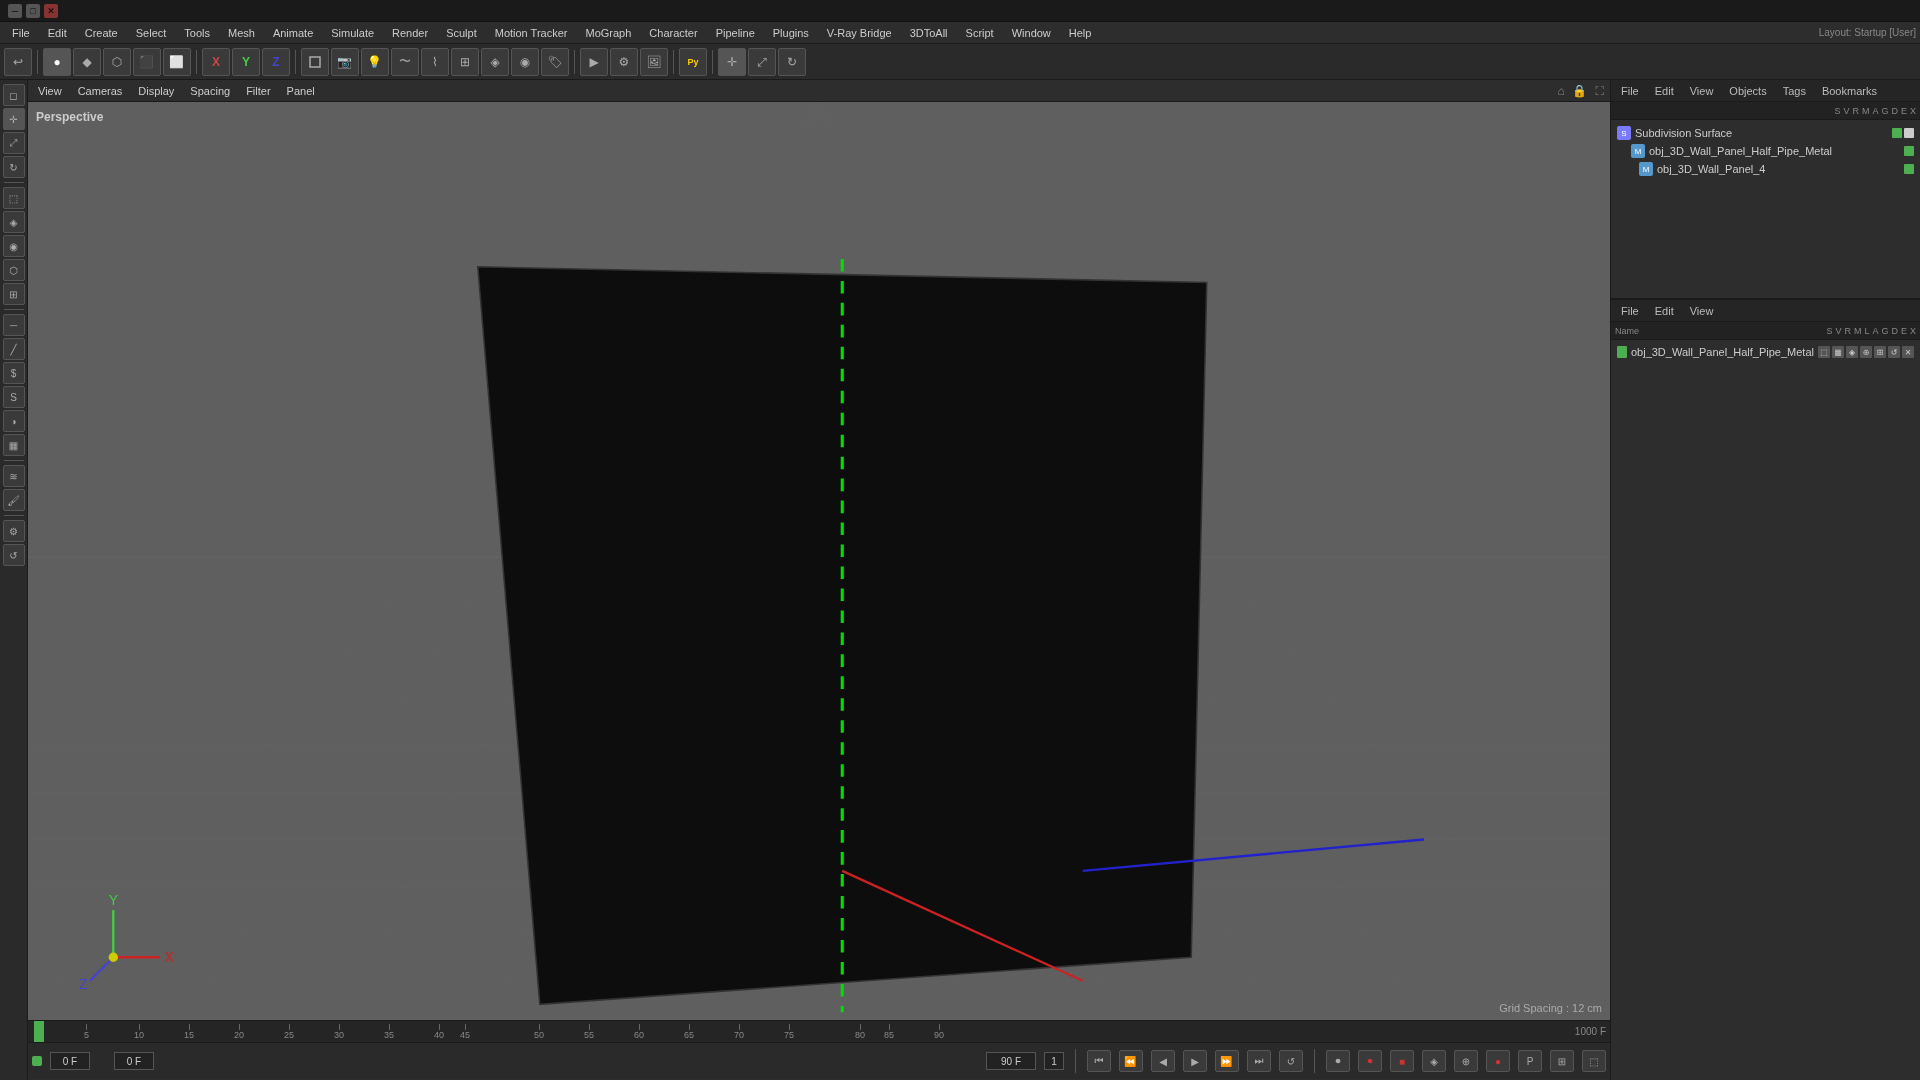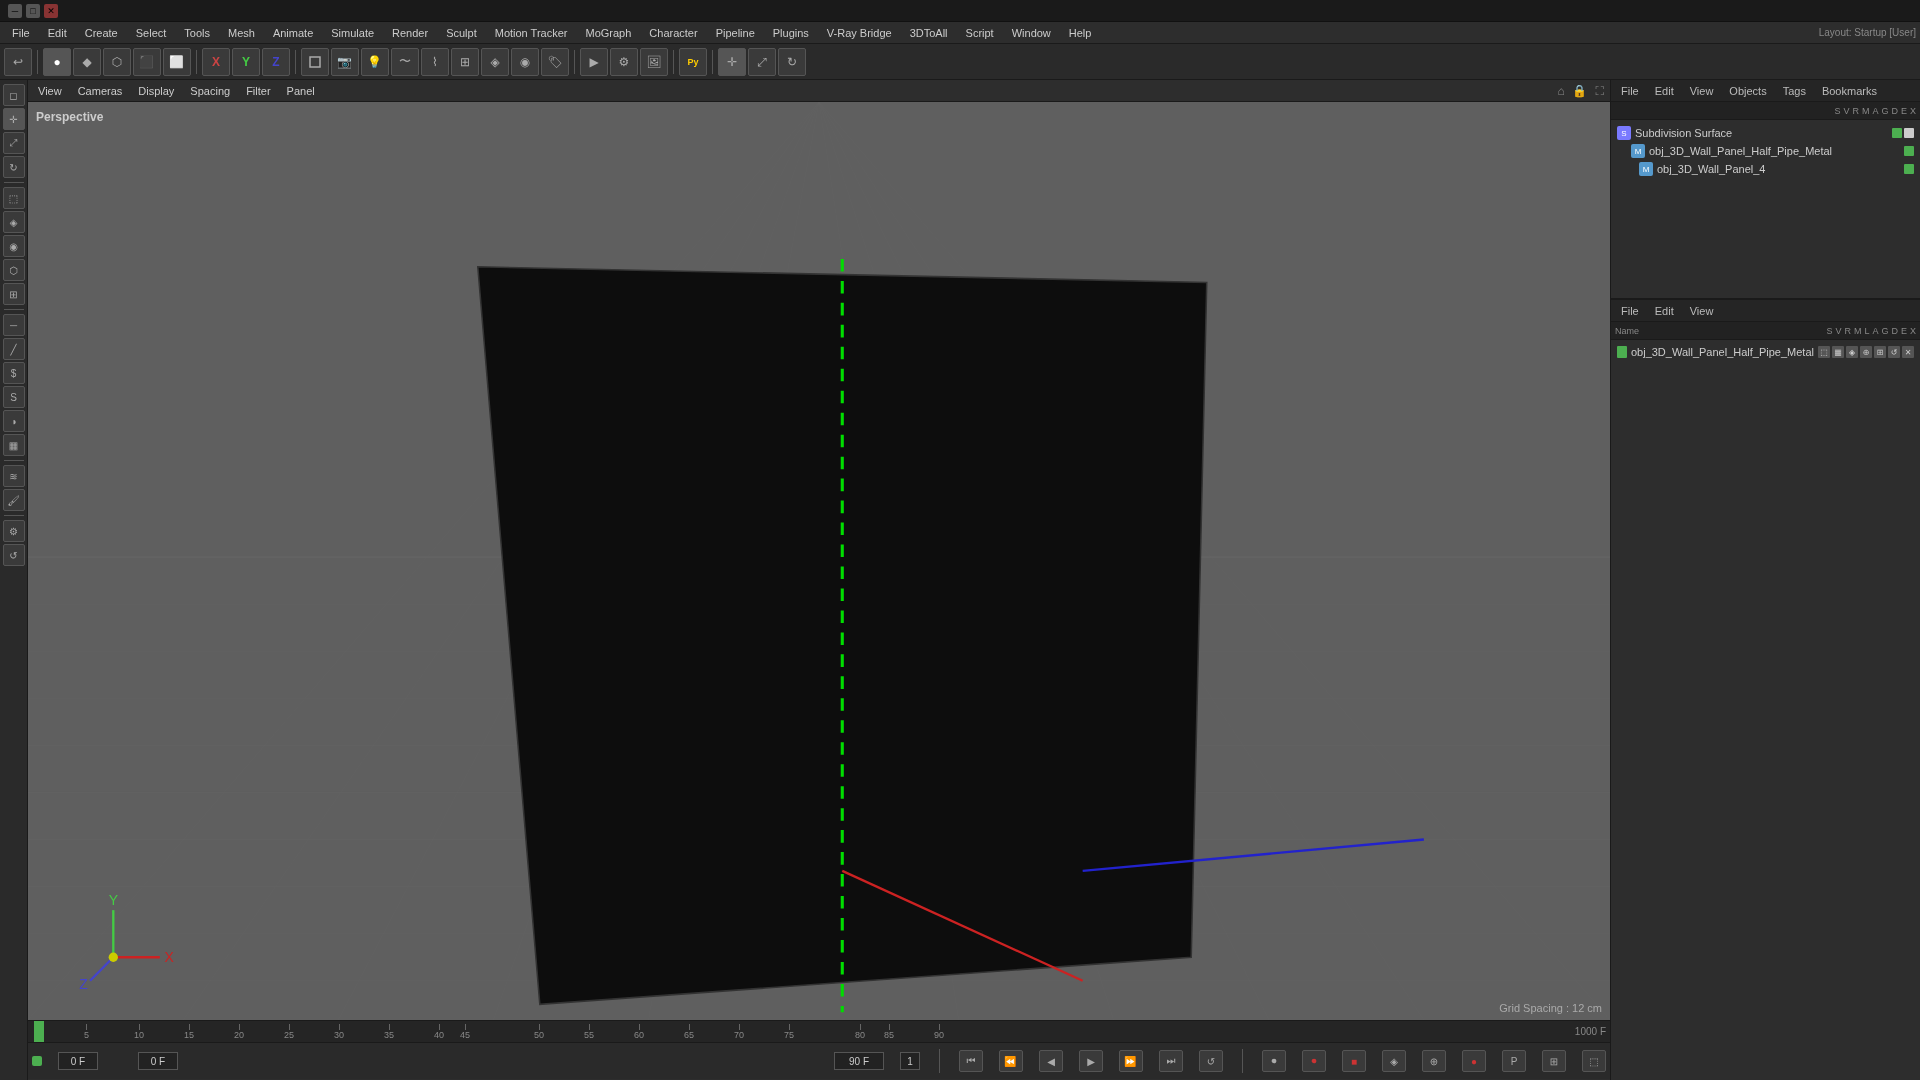--- a/index.html
+++ b/index.html
@@ -202,21 +202,21 @@
       width: 1px;
       height: 6px;
       background: #666;
     }
     #timeline-controls {
       height: 36px;
       background: #2a2a2a;
       display: flex;
       align-items: center;
       padding: 0 4px;
-      gap: 16px;
+      gap: 8px;
     }
     .timeline-btn {
       width: 24px; height: 22px;
       background: #3a3a3a;
       border: 1px solid #555;
       border-radius: 2px;
       cursor: pointer;
       display: flex; align-items: center; justify-content: center;
       color: #aaa;
       font-size: 10px;

